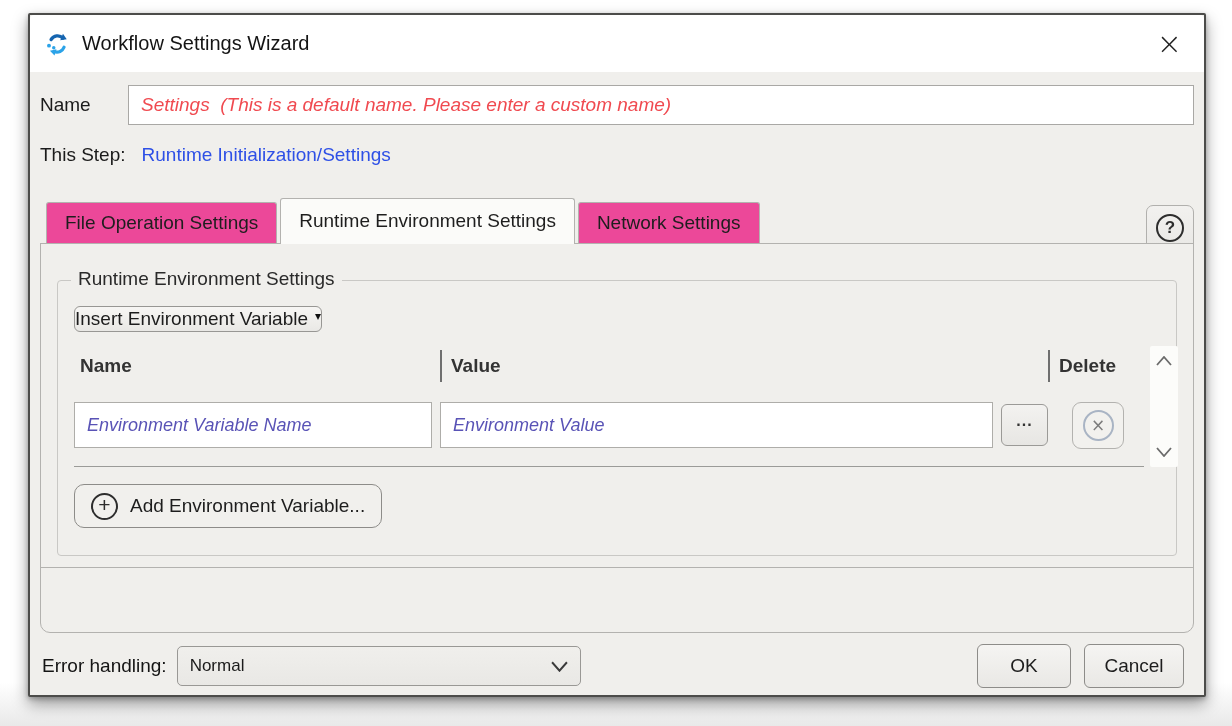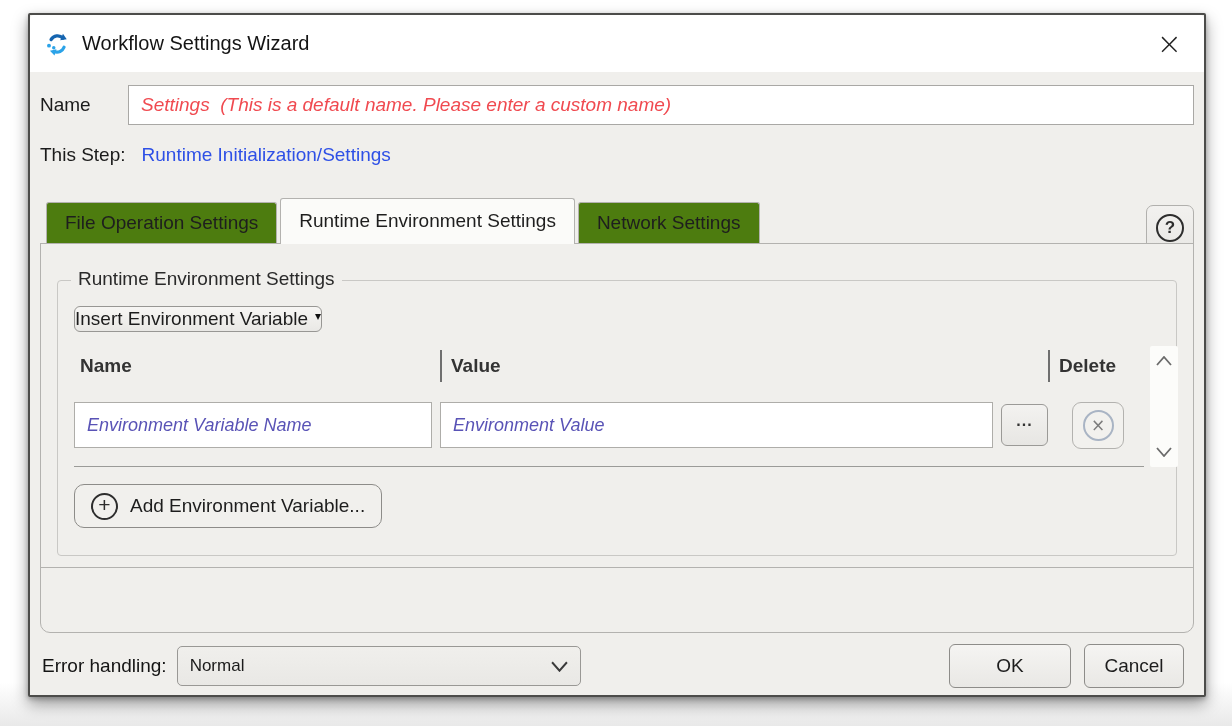--- a/index.html
+++ b/index.html
@@ -59,21 +59,21 @@
   .help-circle {
     width: 28px; height: 28px; border: 2.5px solid #2d2d2d; border-radius: 50%;
     display: flex; align-items: center; justify-content: center;
     font-size: 17px; font-weight: bold; color: #2d2d2d; line-height: 1;
   }
   
   .tabs { margin-top: 28px; display: flex; align-items: flex-end; padding-left: 6px; position: relative; z-index: 2; }
   .tab {
     height: 41px; padding: 0 18px; display: flex; align-items: center;
     font-size: 19px; color: #1e1e1e;
-    background: #4d7c0f; border: 1px solid #b3b2af; border-bottom: none;
+    background: #ec4899; border: 1px solid #b3b2af; border-bottom: none;
     border-radius: 3px 3px 0 0; margin-right: 3px; cursor: pointer;
     position: relative;
   }
   .tab.active {
     height: 46px; background: #fbfbf9; z-index: 3; margin-bottom: -1px;
     padding-bottom: 1px;
   }
   
   .tab-panel {
     position: relative; height: 325px;
@@ -170,21 +170,21 @@
     display: flex; align-items: center; padding: 0 12px;
     font-size: 17px; color: #1b1b1b; cursor: pointer;
   }
   .combo .chev { margin-left: auto; }
   .spacer { flex: 1; }
   .ok-btn, .cancel-btn {
     height: 44px; border: 1px solid #8d8c89; border-radius: 6px;
     background: linear-gradient(#f5f4f2,#e9e8e5);
     font-size: 19px; color: #1d1d1d; cursor: pointer; font-family: inherit;
   }
-  .ok-btn { width: 122px; margin-right: 13px; }
+  .ok-btn { width: 94px; margin-right: 13px; }
   .cancel-btn { width: 100px; margin-right: 8px; }
 </style>
 </head>
 <body>
 
 <div class="dialog">
 
   <div class="titlebar">
     <span class="app-icon">
       <svg viewBox="0 0 24 24" width="26" height="26">

